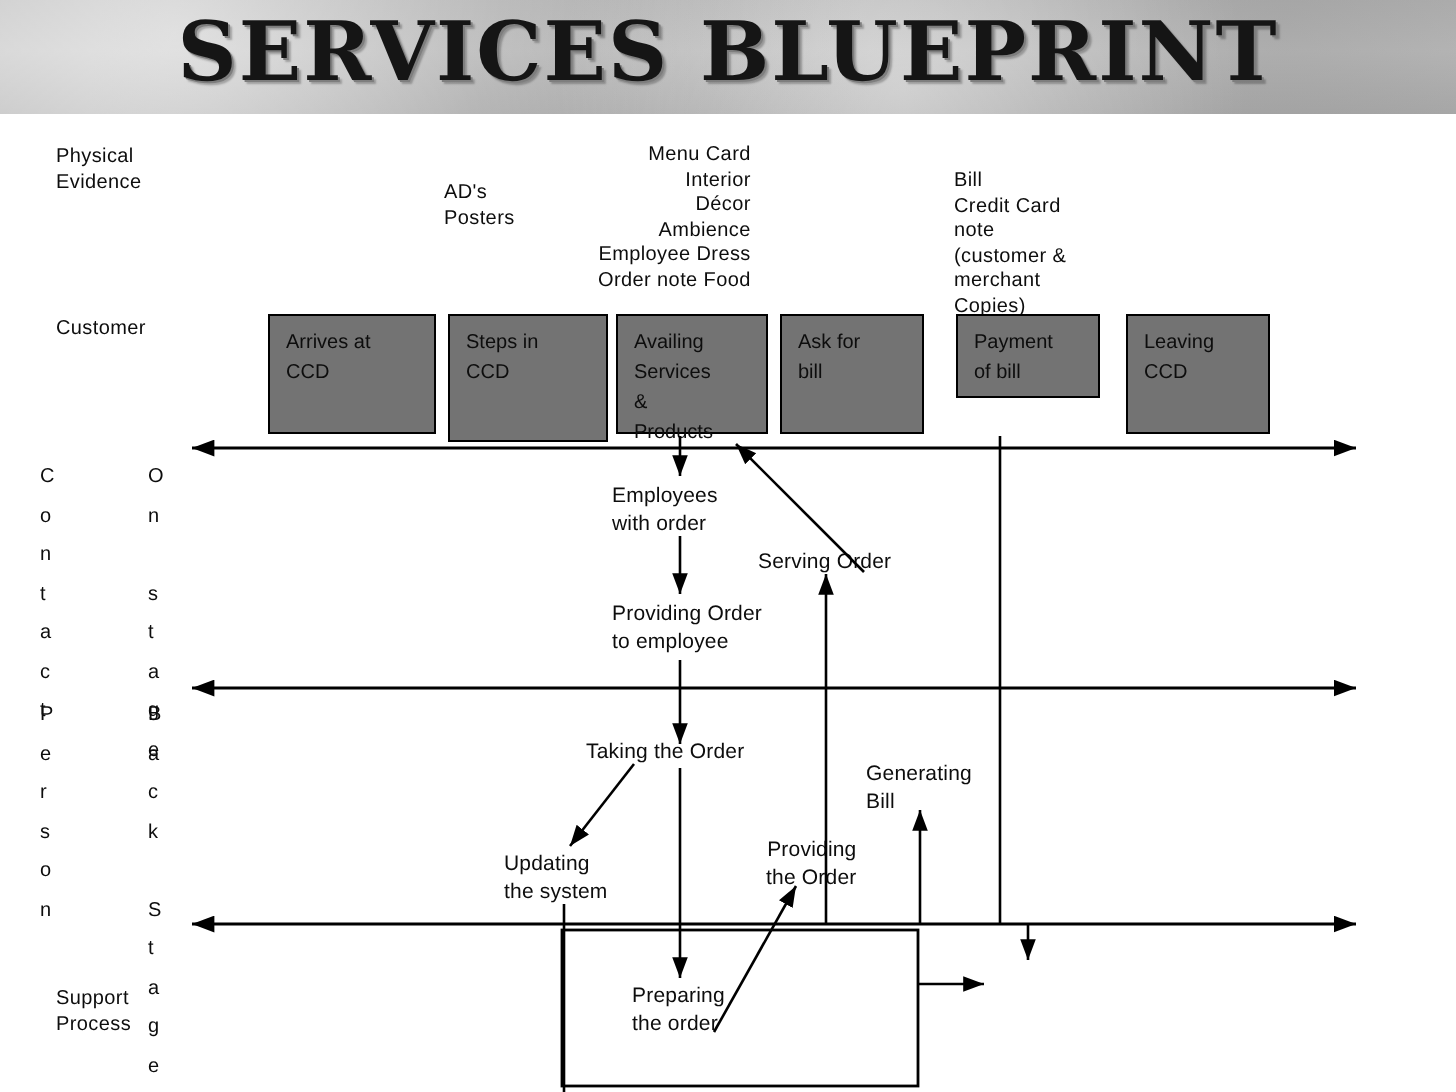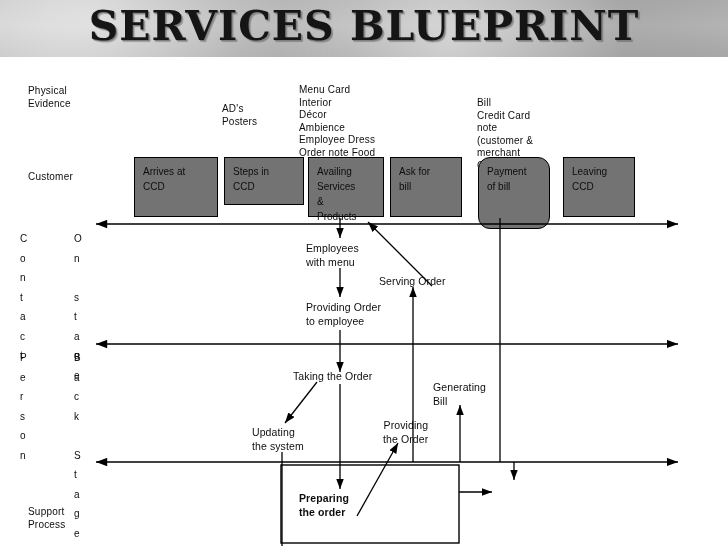--- a/index.html
+++ b/index.html
@@ -48,21 +48,20 @@
   }
   
   .lbl {
     position: absolute;
     font-family: "Liberation Sans", sans-serif;
     font-size: 10px;
     line-height: 12.5px;
     color: #0d0d0d;
     white-space: pre-line;
     letter-spacing: 0.2px;
-    margin-top: 12px;
   }
   .lbl.sec {           
     font-size: 10px;
     line-height: 13px;
   }
   .vtext {             
     position: absolute;
     font-family: "Liberation Sans", sans-serif;
     font-size: 10px;
     line-height: 19.5px;
@@ -155,74 +154,74 @@
       <span>g</span>
       <span>e</span>
   </div>
 
   <div class="lbl sec" style="left:28px; top:493px;">Support
 Process</div>
 
   <div class="lbl" style="left:222px; top:91px;">AD's
 Posters</div>
 
-  <div class="lbl" style="left:299px; top:72px;">Menu Card
+  <div class="lbl" style="left:299px; top:72px;text-align:right;">Menu Card
 Interior
  Décor
 Ambience
 Employee Dress
 Order note Food</div>
 
   <div class="lbl" style="left:477px; top:85px;">Bill
 Credit Card
 note
 (customer &amp;
 merchant
 Copies)</div>
 
   <div class="cbox" style="left:134px; top:157px; width:84px; height:60px;">Arrives at
 CCD</div>
 
-  <div class="cbox" style="left:224px; top:157px; width:80px; height:48px;">Steps in
+  <div class="cbox" style="left:224px; top:157px; width:80px; height:64px;">Steps in
 CCD</div>
 
   <div class="cbox" style="left:390px; top:157px; width:72px; height:60px;">Ask for
 bill</div>
 
   <div class="cbox" style="left:308px; top:157px; width:76px; height:60px;">Availing
 Services
 &amp;
 Products</div>
 
-  <div class="cbox" style="left:478px; top:157px; width:72px; height:72px;border-radius:12px;">Payment
+  <div class="cbox" style="left:478px; top:157px; width:72px; height:42px;">Payment
 of bill</div>
 
   <div class="cbox" style="left:563px; top:157px; width:72px; height:60px;">Leaving
 CCD</div>
 
   <div class="step" style="left:306px; top:241px;">Employees
-with menu</div>
+with order</div>
 
   <div class="step" style="left:306px; top:300px;">Providing Order
 to employee</div>
 
   <div class="step" style="left:379px; top:274px;text-align:center;">Serving Order</div>
 
   <div class="step" style="left:293px; top:369px;">Taking the Order</div>
 
   <div class="step" style="left:433px; top:380px;">Generating
 Bill</div>
 
   <div class="step" style="left:252px; top:425px;">Updating
 the system</div>
 
   <div class="step" style="left:383px; top:418px;text-align:right;">Providing
 the Order</div>
 
-  <div class="step" style="left:299px; top:491px;font-weight:bold;">Preparing
+  <div class="step" style="left:316px; top:491px;">Preparing
 the order</div>
 
 
   <svg class="overlay" viewBox="0 0 728 546">
     <defs>
       <marker id="ahR" markerWidth="9" markerHeight="9" refX="8" refY="3" orient="auto" markerUnits="strokeWidth">
         <path d="M0,0 L8,3 L0,6 z" fill="#000"></path>
       </marker>
       <marker id="ahL" markerWidth="9" markerHeight="9" refX="0" refY="3" orient="auto" markerUnits="strokeWidth">
         <path d="M8,0 L0,3 L8,6 z" fill="#000"></path>

